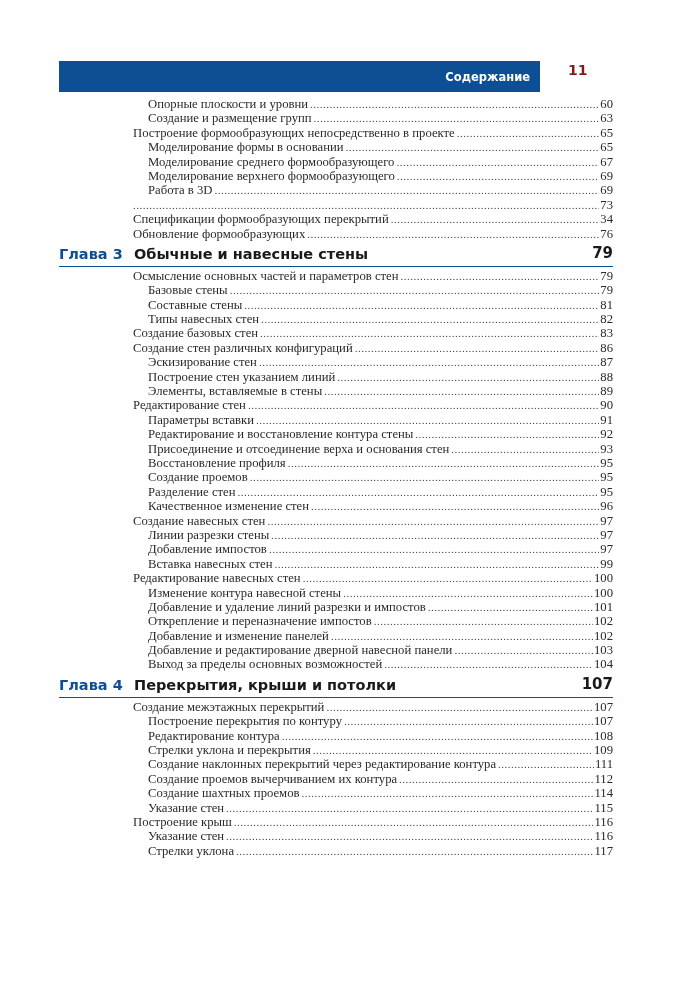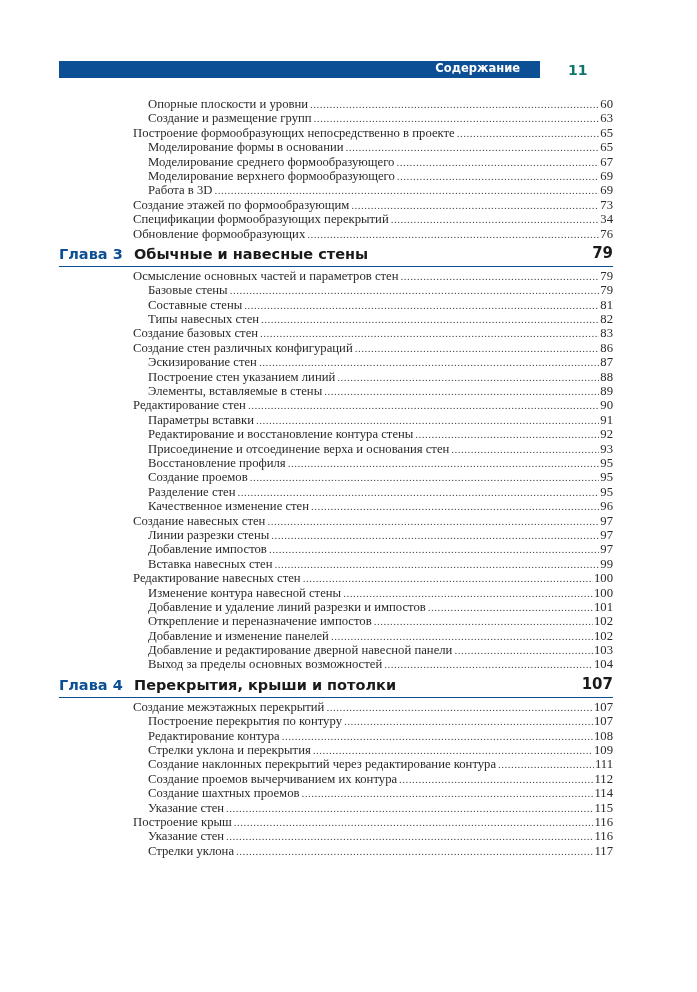--- a/index.html
+++ b/index.html
@@ -1,21 +1,21 @@
 <!DOCTYPE html>
 <html><head>
 <meta charset="utf-8">
 <style>
   html, body { margin:0; padding:0; }
   body { width:697px; height:992px; background:#ffffff; position:relative; overflow:hidden;
          font-family:"Liberation Serif", serif; color:#2a2a2a; }
-  .header-bar { position:absolute; left:59px; top:61px; width:481px; height:17px; background:#0d4f94;
-                display:flex; align-items:flex-start; justify-content:flex-end; padding-right:20px; box-sizing:border-box; }
+  .header-bar { position:absolute; left:59px; top:61px; width:481px; height:31px; background:#0d4f94;
+                display:flex; align-items:center; justify-content:flex-end; padding-right:10px; box-sizing:border-box; }
   .header-title { font-family:"DejaVu Sans", sans-serif; font-weight:bold; font-size:11.5px; color:#ffffff; }
-  .page-num { position:absolute; left:568px; top:62px; font-family:"DejaVu Sans", sans-serif; font-weight:bold; font-size:14px; color:#0f766e; }
+  .page-num { position:absolute; left:568px; top:62px; font-family:"DejaVu Sans", sans-serif; font-weight:bold; font-size:14px; color:#7f1d1d; }
   .toc { position:absolute; left:0; top:97px; width:685px; }
   .row { position:relative; height:14.4px; line-height:14.4px; font-size:12.7px; display:flex; align-items:baseline; }
   .row.l1 { margin-left:133px; width:480px;align-items:center; }
   .row.l2 { margin-left:148px; width:465px; }
   .row .t { white-space:nowrap; background:#fff; padding-right:2px; z-index:1; }
   .row .dots { flex:1; overflow:hidden; white-space:nowrap; color:#444; letter-spacing:0.5px; font-size:11px; }
   .row .dots::before { content:"................................................................................................................................................................................................"; }
   .row .p { white-space:nowrap; padding-left:1px; }
   .chapter { position:relative; margin-left:59px; width:554px; height:21px; border-bottom:1.5px solid #0d4f94;
              margin-top:5px; margin-bottom:2px; display:flex; align-items:flex-end; padding-bottom:4px; box-sizing:border-box;
@@ -62,21 +62,20 @@
       <span class="t">Моделирование верхнего формообразующего</span>
       <span class="dots"></span>
       <span class="p">69</span>
     </div>
     <div class="row l2">
       <span class="t">Работа в 3D</span>
       <span class="dots"></span>
       <span class="p">69</span>
     </div>
     <div class="row l1">
-      <span class="t">Создание этажей по формообразующим</span>
       <span class="dots"></span>
       <span class="p">73</span>
     </div>
     <div class="row l1">
       <span class="t">Спецификации формообразующих перекрытий</span>
       <span class="dots"></span>
       <span class="p">34</span>
     </div>
     <div class="row l1">
       <span class="t">Обновление формообразующих</span>

